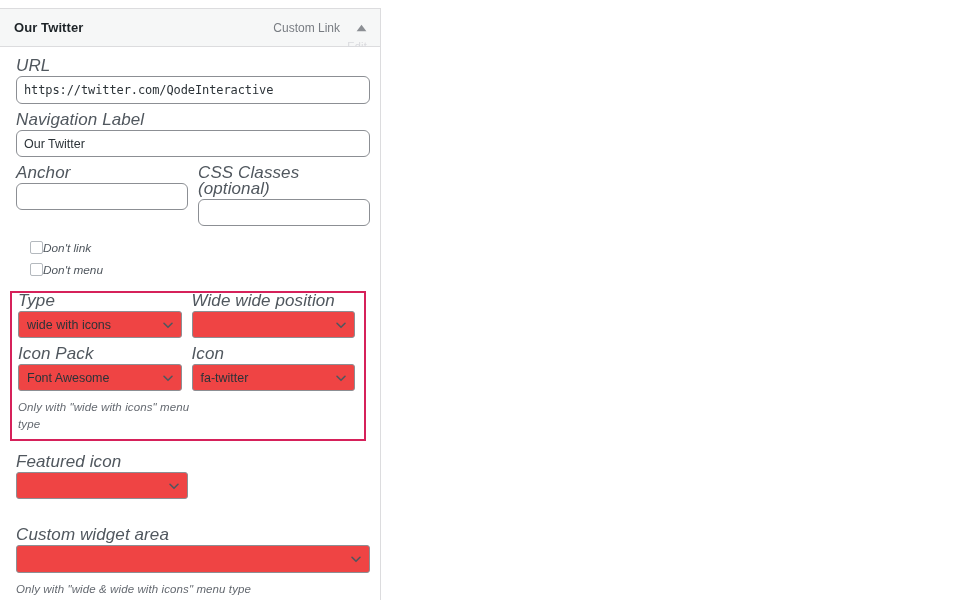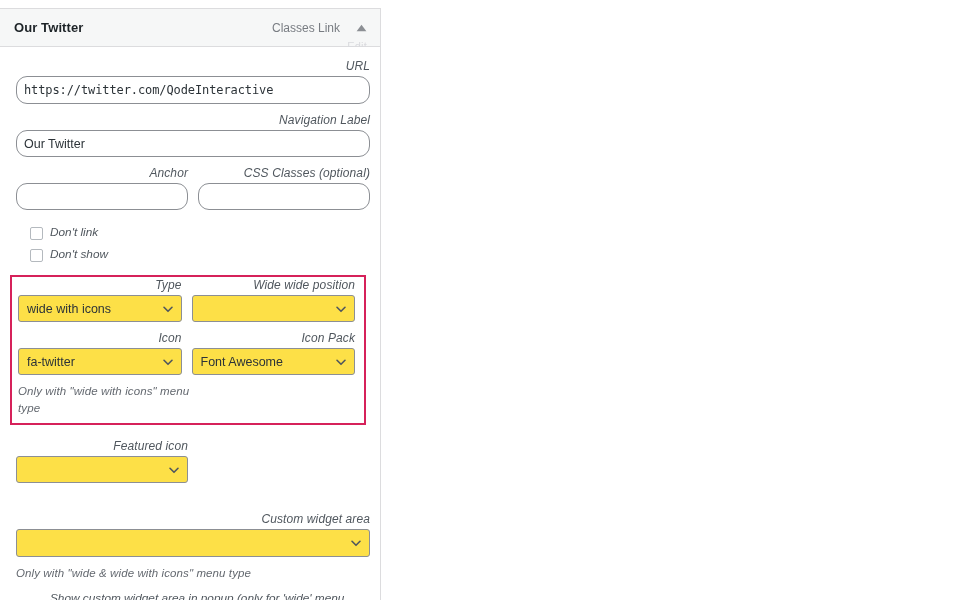--- a/index.html
+++ b/index.html
@@ -88,35 +88,34 @@
     padding: 11px 10px 0 16px;
     box-sizing: border-box;
     position: relative;
   }
 
   .field {
     margin-bottom: 8px;
   }
   .field-label {
     display: block;
-    font-size: 12px;
+    font-size: 17px;
     font-style: italic;
     color: #50575e;
     line-height: 16px;
     margin-bottom: 2px;
     letter-spacing: .1px;
-    text-align: right;
   }
 
   .txt {
     box-sizing: border-box;
     width: 100%;
     height: 27px;
     border: 1px solid #8c8f94;
-    border-radius: 11px;
+    border-radius: 6px;
     background: #fff;
     font-family: "Liberation Sans", sans-serif;
     font-size: 12.5px;
     color: #2c3338;
     padding: 4px 7px;
     outline: none;
   }
   .txt.mono {
     font-family: "DejaVu Sans Mono", monospace;
     font-size: 12px;
@@ -131,21 +130,21 @@
   .row2 > .field { flex: 1 1 0; min-width: 0; }
 
   
   .sel {
     position: relative;
     box-sizing: border-box;
     width: 100%;
     height: 27px;
     border: 1px solid #8c8f94;
     border-radius: 3px;
-    background: #fde047;
+    background: #ef4444;
     display: flex;
     align-items: center;
     padding: 0 26px 0 8px;
     font-size: 12.5px;
     color: #2c3338;
     overflow: hidden;
     white-space: nowrap;
   }
   .sel .chev {
     position: absolute;
@@ -155,22 +154,22 @@
     width: 12px;
     height: 12px;
     color: #50575e;
     display: block;
   }
   .sel .chev svg { display: block; }
 
   
   .checkrow {
     display: flex;
-    align-items: flex-end;
-    gap: 7px;
+    align-items: flex-start;
+    gap: 0;
     margin: 7px 0 5px 2px;
     padding-left: 12px;
   }
   .cbox {
     width: 13px;
     height: 13px;
     box-sizing: border-box;
     border: 1px solid #b4b9be;
     border-radius: 2px;
     background: #fff;
@@ -204,21 +203,21 @@
 </head>
 <body>
 
 <div class="screen">
 
   <div class="menu-item-panel">
 
     <div class="menu-item-bar">
       <span class="menu-item-title">Our Twitter</span>
       <div class="menu-item-right">
-        <span class="menu-item-type">Classes Link</span>
+        <span class="menu-item-type">Custom Link</span>
         <span class="toggle-arrow">
           <svg width="11" height="8" viewBox="0 0 11 8" aria-hidden="true">
             <path d="M5.5 0.8 L10.4 7.2 L0.6 7.2 Z" fill="currentColor"></path>
           </svg>
         </span>
       </div>
     </div>
     <div class="edit-ghost">Edit</div>
 
     <div class="menu-item-settings">
@@ -246,21 +245,21 @@
         </div>
       </div>
 
       <div class="checkrow">
         <span class="cbox"></span>
         <span class="cblabel">Don't link</span>
       </div>
 
       <div class="checkrow">
         <span class="cbox"></span>
-        <span class="cblabel">Don't show</span>
+        <span class="cblabel">Don't menu</span>
       </div>
 
       <div class="highlight-box">
 
         <div class="row2">
           <div class="field">
             <label class="field-label">Type</label>
             <div class="sel">
               <span>wide with icons</span>
               <span class="chev">
@@ -278,34 +277,34 @@
                 <svg width="12" height="12" viewBox="0 0 12 12" aria-hidden="true">
                   <path d="M2 4.3 L6 8.3 L10 4.3" fill="none" stroke="currentColor" stroke-width="1.6" stroke-linecap="round" stroke-linejoin="round"></path>
                 </svg>
               </span>
             </div>
           </div>
         </div>
 
         <div class="row2">
           <div class="field">
-            <label class="field-label">Icon</label>
+            <label class="field-label">Icon Pack</label>
             <div class="sel">
-              <span>fa-twitter</span>
+              <span>Font Awesome</span>
               <span class="chev">
                 <svg width="12" height="12" viewBox="0 0 12 12" aria-hidden="true">
                   <path d="M2 4.3 L6 8.3 L10 4.3" fill="none" stroke="currentColor" stroke-width="1.6" stroke-linecap="round" stroke-linejoin="round"></path>
                 </svg>
               </span>
             </div>
           </div>
           <div class="field">
-            <label class="field-label">Icon Pack</label>
+            <label class="field-label">Icon</label>
             <div class="sel">
-              <span>Font Awesome</span>
+              <span>fa-twitter</span>
               <span class="chev">
                 <svg width="12" height="12" viewBox="0 0 12 12" aria-hidden="true">
                   <path d="M2 4.3 L6 8.3 L10 4.3" fill="none" stroke="currentColor" stroke-width="1.6" stroke-linecap="round" stroke-linejoin="round"></path>
                 </svg>
               </span>
             </div>
           </div>
         </div>
 
         <div class="help narrow">Only with "wide with icons" menu type</div>

